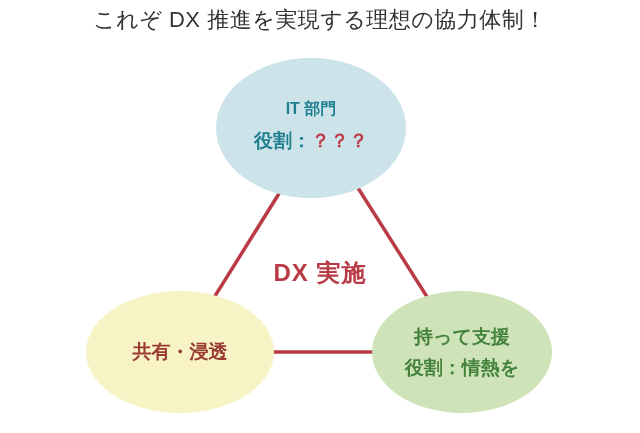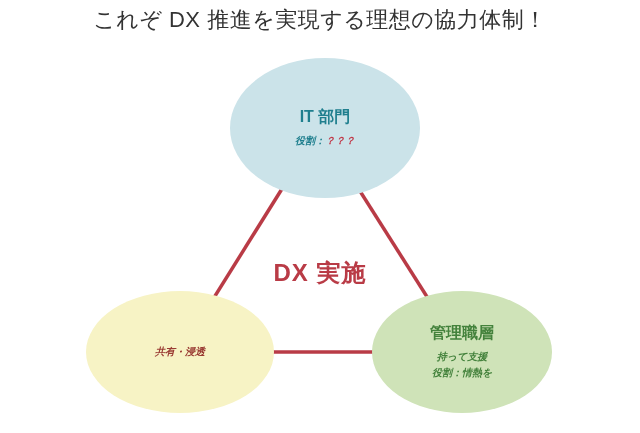--- a/index.html
+++ b/index.html
@@ -18,25 +18,25 @@
     letter-spacing: 0.5px;
     margin: 0;
   }
   svg.lines { position: absolute; left: 0; top: 0; }
   .node {
     position: absolute; border-radius: 50%;
     display: flex; flex-direction: column;
     align-items: center; justify-content: center;
     text-align: center; font-weight: 700;
   }
-  .node-it   { left: 230px; top: 58px;  width: 190px; height: 140px; background: var(--it-fill);   color: var(--it-text); }
+  .node-it   { left: 216px; top: 58px;  width: 190px; height: 140px; background: var(--it-fill);   color: var(--it-text); }
   .node-hr   { left: 86px;  top: 291px; width: 188px; height: 122px; background: var(--hr-fill);   color: var(--hr-text); }
   .node-mgmt { left: 372px; top: 291px; width: 180px; height: 122px; background: var(--mgmt-fill); color: var(--mgmt-text); }
   .node-name { font-size: 16px; margin-bottom: 5px; }
-  .node-role { font-size: 10px; line-height: 1.65; font-style: italic; }
+  .node-role { font-size: 19px; line-height: 1.65; }
   .unknown   { color: var(--unknown, #b93b46); }
   .center-label {
     position: absolute; left: 50%; top: 257px;
     transform: translateX(-50%);
     font-size: 24px; font-weight: 800;
     color: var(--line, #b93b46);
     letter-spacing: 1px;
     white-space: nowrap;
   }
 </style>
@@ -56,16 +56,15 @@
   <div class="node-role"><span>役割：</span><span class="unknown">？？？</span></div>
 </div>
 
 <div class="center-label">DX 実施</div>
 
 <div class="node node-hr">
   <div class="node-role">共有・浸透</div>
 </div>
 
 <div class="node node-mgmt">
-  <div class="node-name">管理職層</div>
   <div class="node-role">持って支援</div>
   <div class="node-role">役割：情熱を</div>
 </div>
 
 </body></html>

